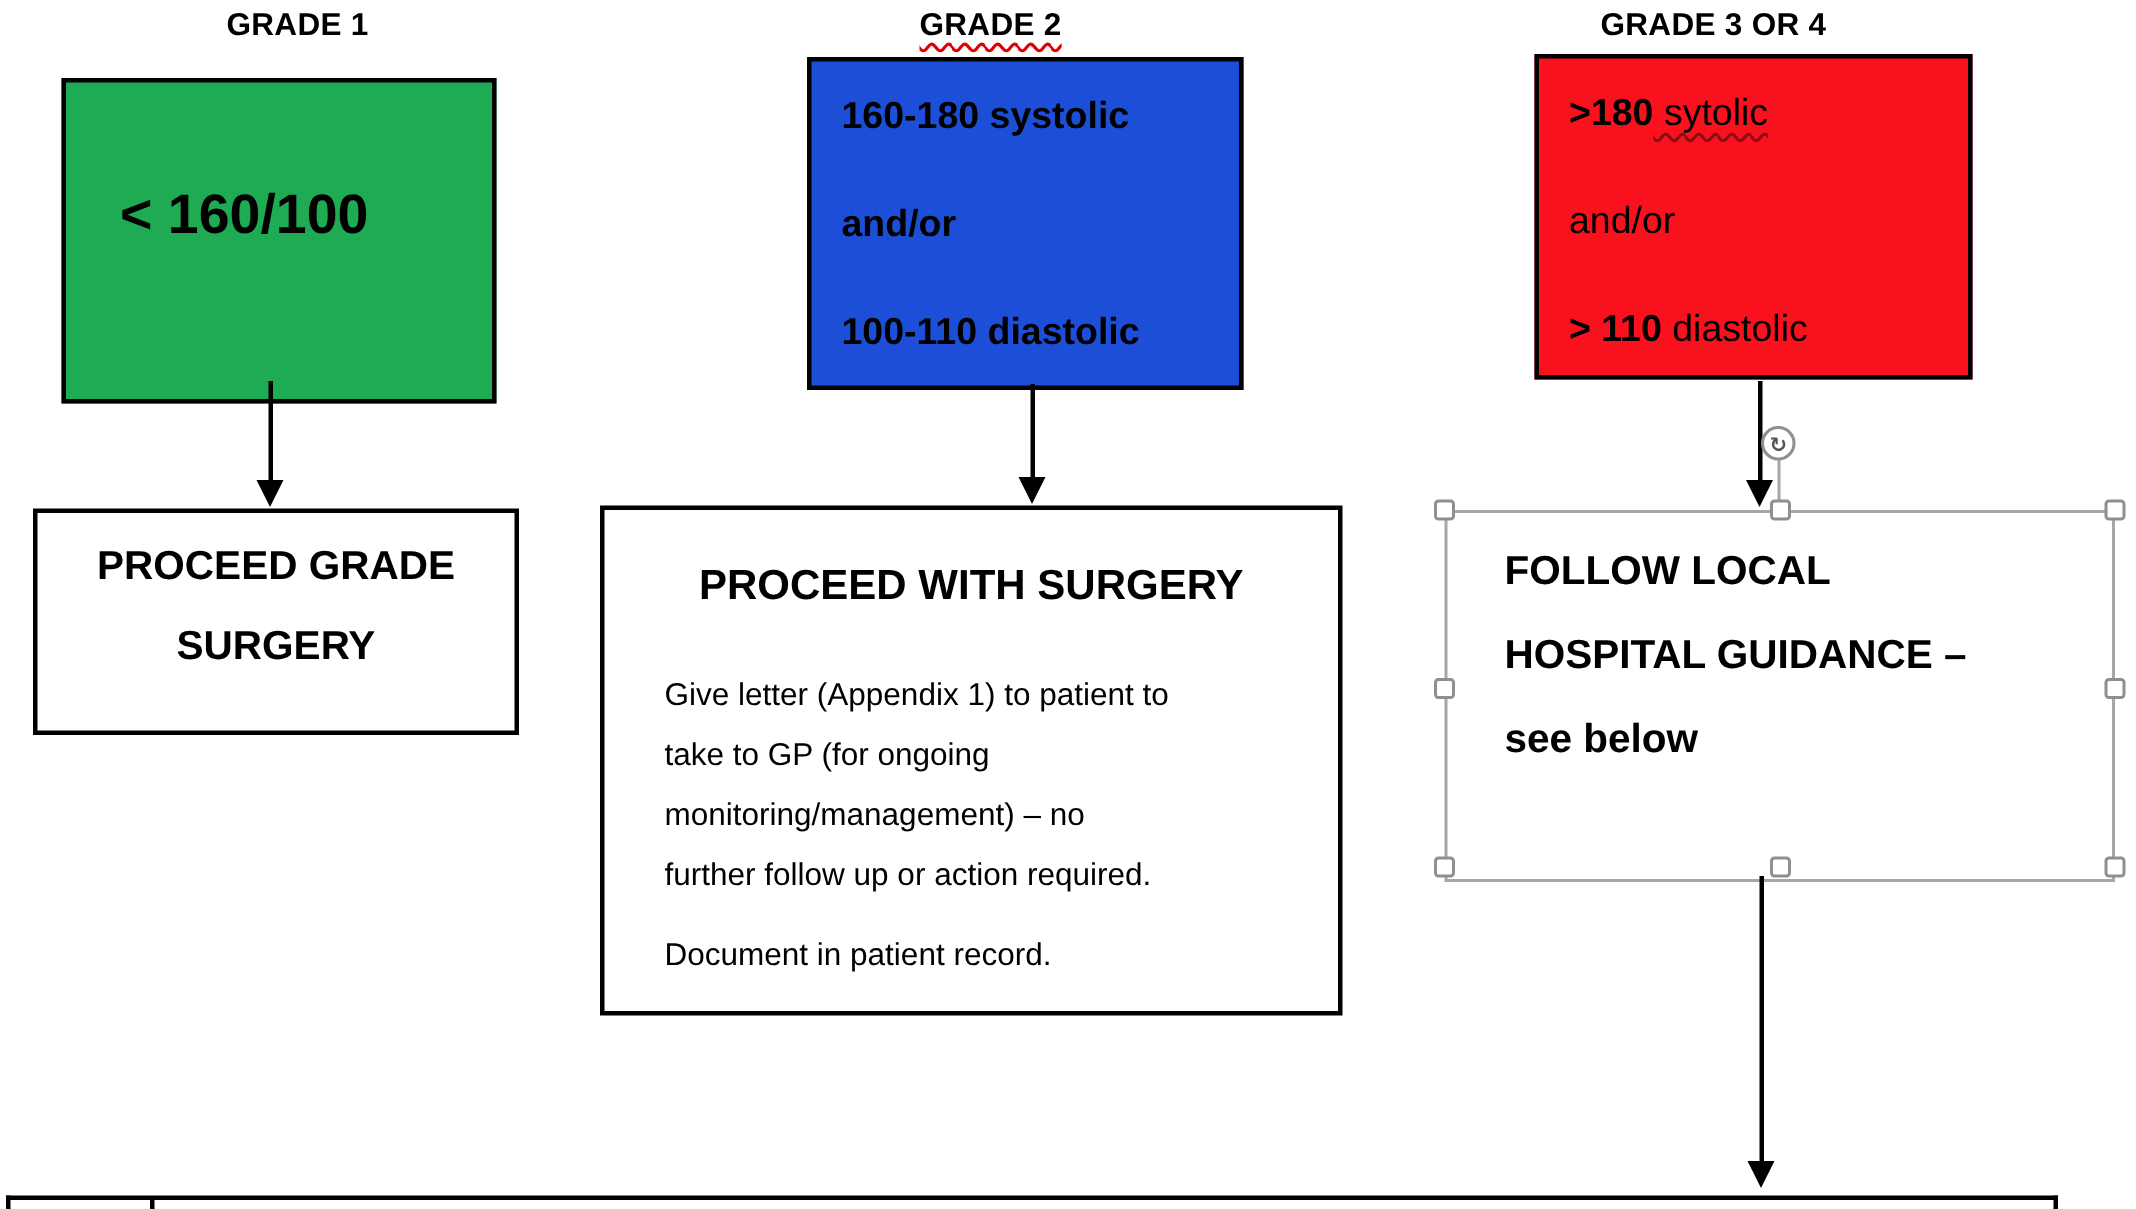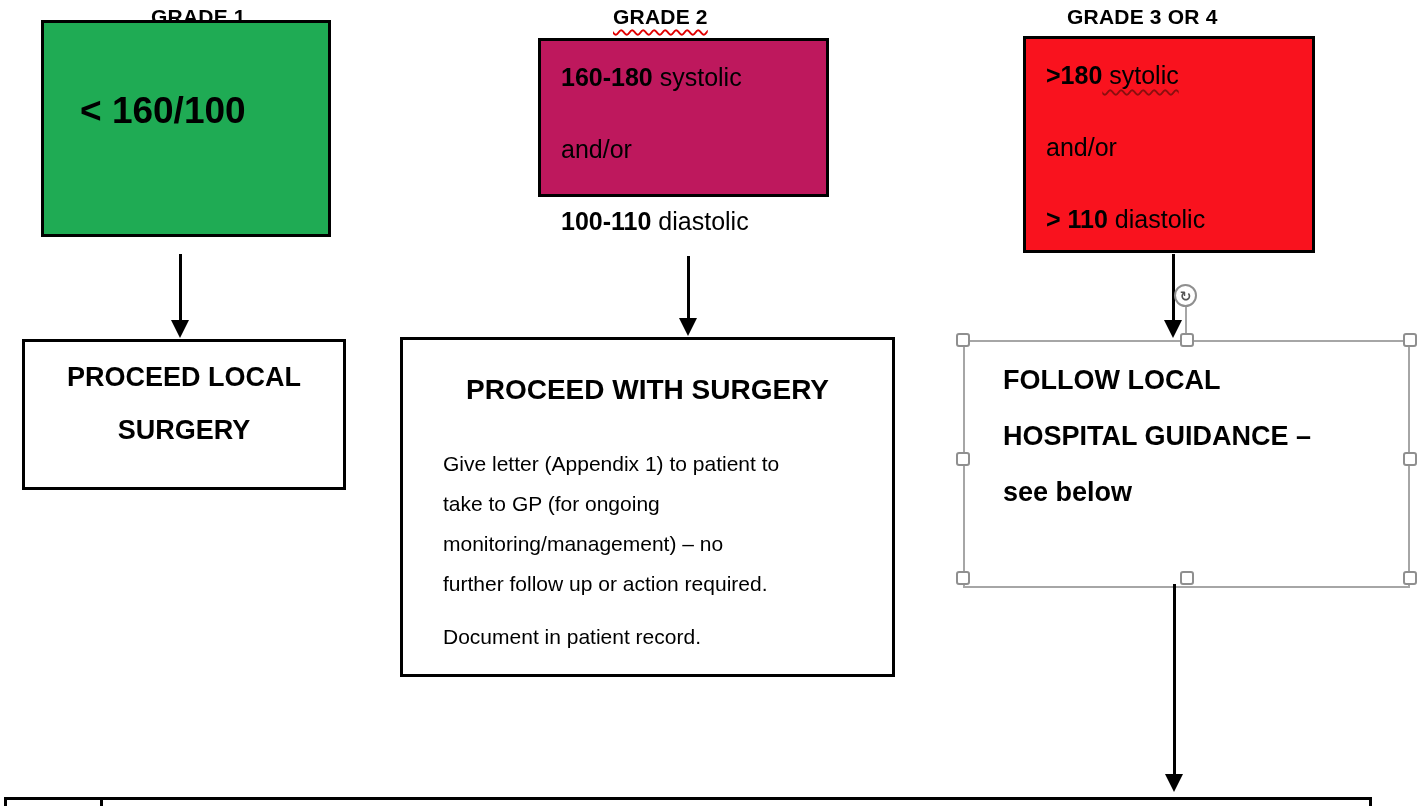--- a/index.html
+++ b/index.html
@@ -57,25 +57,25 @@
 </style>
 </head>
 <body>
 
 <div class="page">
 
   <div class="grade-title" style="left:151px;">GRADE 1</div>
   <div class="grade-title squiggle-red" style="left:613px;">GRADE 2</div>
   <div class="grade-title" style="left:1067px;">GRADE 3 OR 4</div>
 
-  <div class="bp-box big-val" style="left: 41px; top: 20px; width: 290px; height: 217px; background-color: rgb(31, 171, 84);">
+  <div class="bp-box big-val" style="left: 41px; top: 52px; width: 290px; height: 217px; background-color: rgb(31, 171, 84);">
     <span>&lt; 160/100</span>
   </div>
 
-  <div class="bp-box" style="left: 538px; top: 38px; width: 291px; height: 159px; background-color: #be185d;">
+  <div class="bp-box" style="left: 538px; top: 38px; width: 291px; height: 222px; background-color: #1d4ed8; font-weight: bold;">
     <div class="crit"><b>160-180</b><span> systolic</span></div>
     <div class="crit"><b></b><span>and/or</span></div>
     <div class="crit"><b>100-110</b><span> diastolic</span></div>
   </div>
 
   <div class="bp-box" style="left: 1023px; top: 36px; width: 292px; height: 217px; background-color: rgb(249, 18, 30);">
     <div class="crit"><b>&gt;180</b><span class="squiggle-dark"> sytolic</span></div>
     <div class="crit"><b></b><span>and/or</span></div>
     <div class="crit"><b>&gt; 110</b><span> diastolic</span></div>
   </div>
@@ -87,21 +87,21 @@
   <div class="arrow" style="left:679px;top:256px;height:80px;">
     <div class="arrow-line"></div>
     <div class="arrow-head"></div>
   </div>
   <div class="arrow" style="left:1164px;top:254px;height:84px;">
     <div class="arrow-line"></div>
     <div class="arrow-head"></div>
   </div>
 
   <div class="outcome-box" style="left:22px;top:339px;width:324px;height:151px;padding-top:9px;">
-    <div class="outcome-head">PROCEED LOCAL</div>
+    <div class="outcome-head">PROCEED GRADE</div>
     <div class="outcome-head">SURGERY</div>
   </div>
 
   <div class="outcome-box" style="left:400px;top:337px;width:495px;height:340px;">
     <div class="mid-head">PROCEED WITH SURGERY</div>
     <div class="mid-body">
       <div>Give letter (Appendix 1) to patient to</div>
       <div>take to GP (for ongoing</div>
       <div>monitoring/management) – no</div>
       <div>further follow up or action required.</div>

